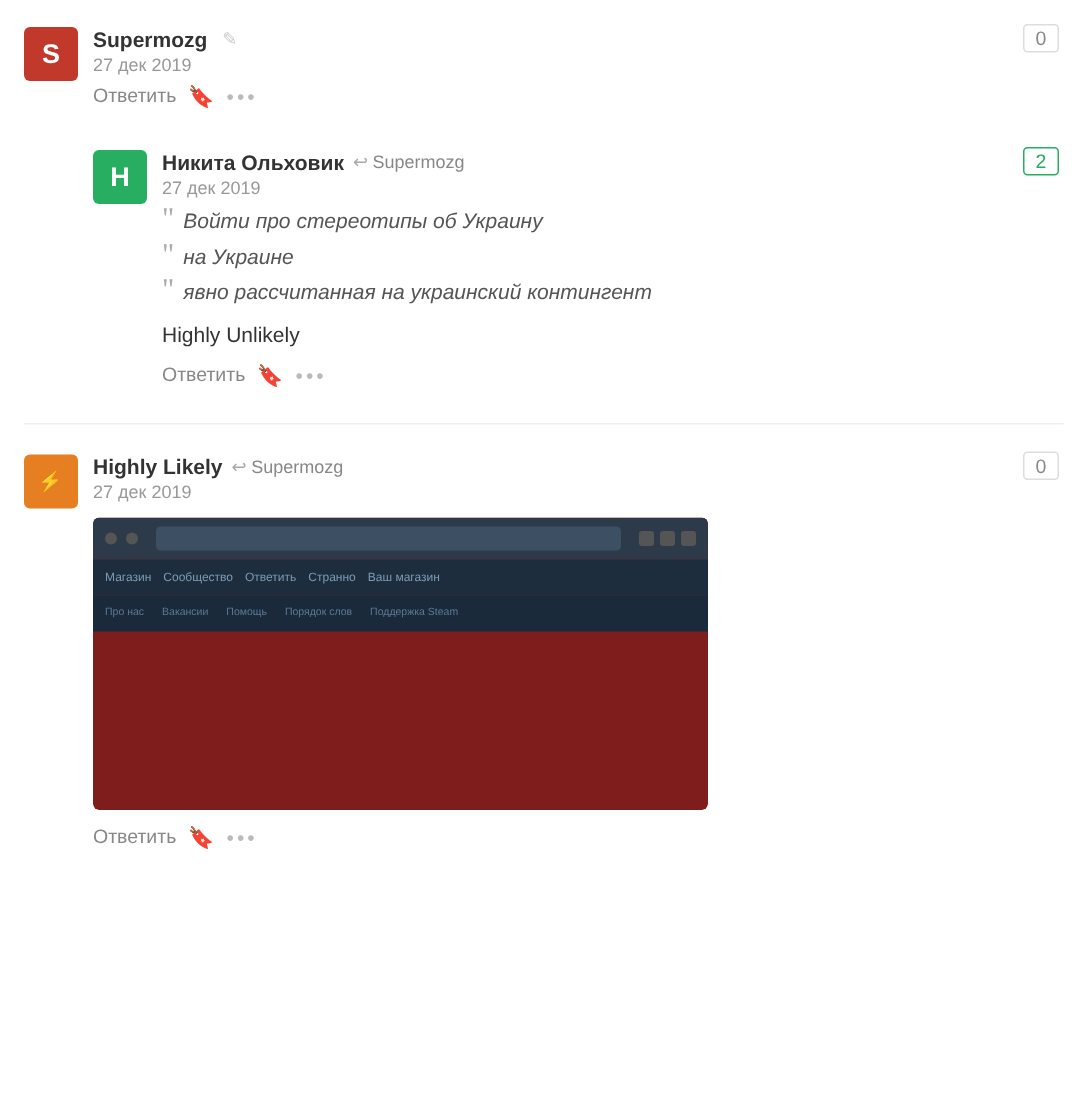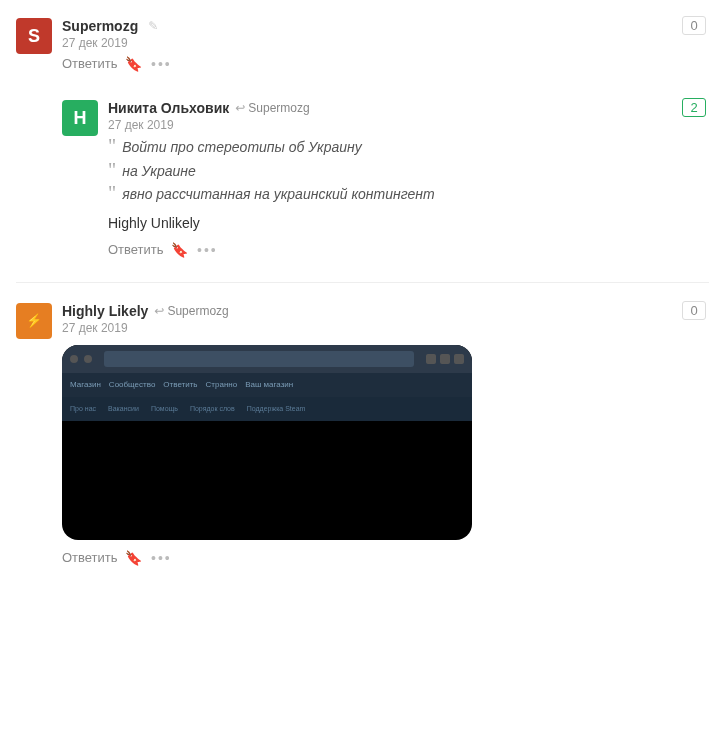--- a/index.html
+++ b/index.html
@@ -153,22 +153,22 @@
     }
     .screenshot-container {
       margin-top: 10px;
       border-radius: 4px;
       overflow: hidden;
       max-width: 410px;
     }
     .screenshot-mock {
       width: 410px;
       height: 195px;
-      background: #000000;
-      border-radius: 16px;
+      background: #7f1d1d;
+      border-radius: 4px;
       position: relative;
       overflow: hidden;
     }
     .screenshot-browser-bar {
       background: #2d3a4a;
       height: 28px;
       display: flex;
       align-items: center;
       padding: 0 8px;
       gap: 6px;

